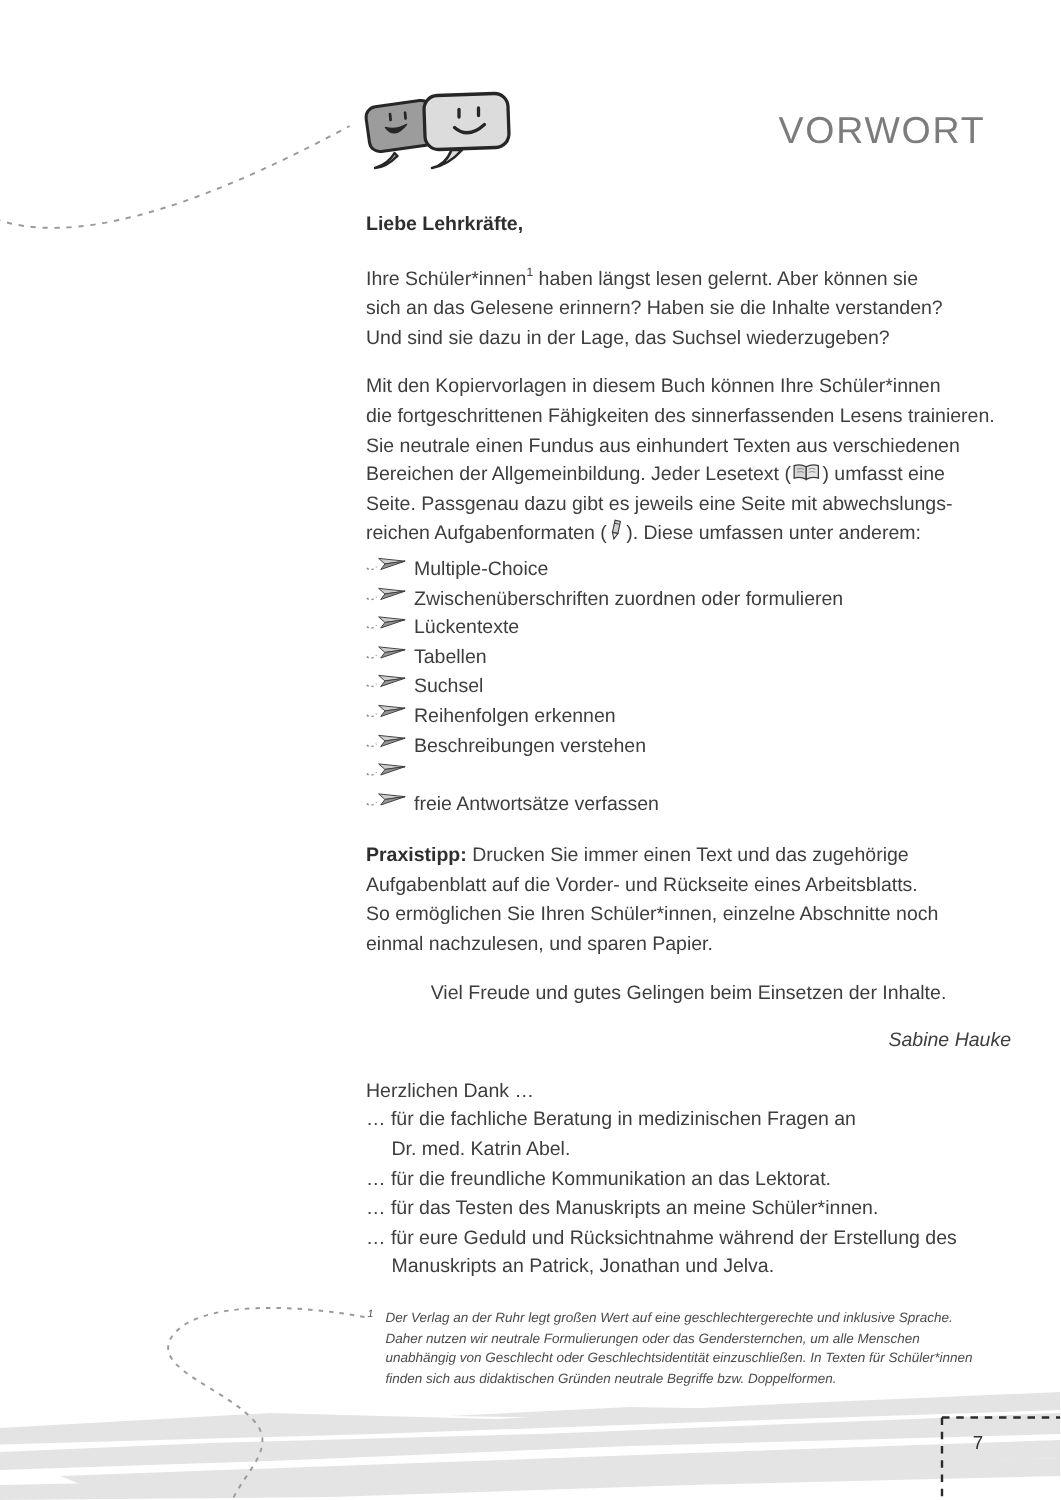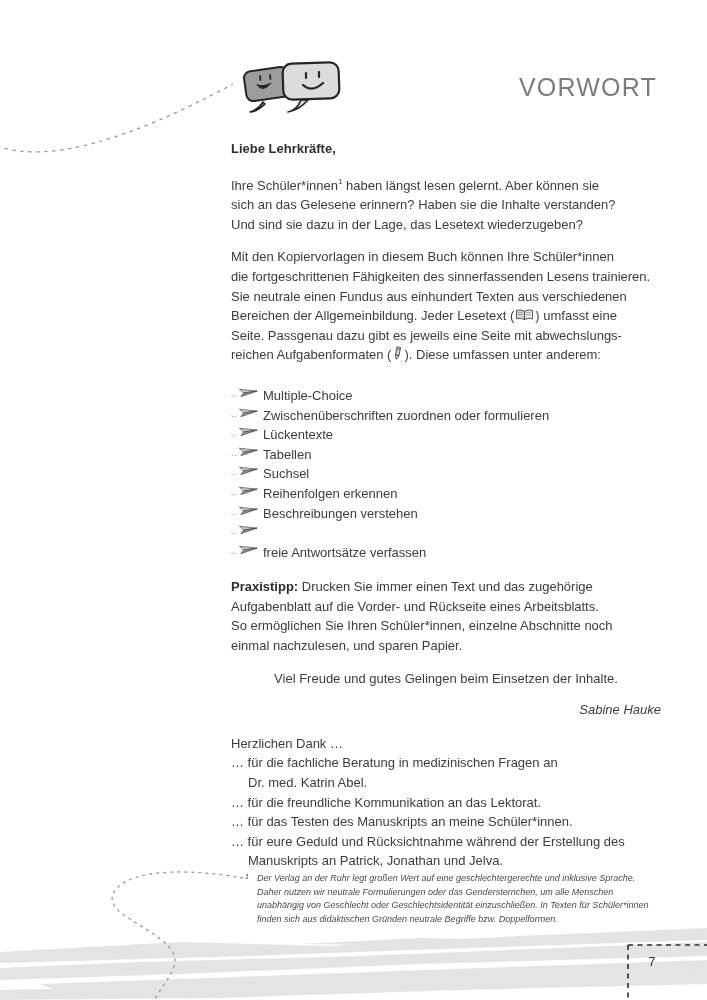--- a/index.html
+++ b/index.html
@@ -7,27 +7,27 @@
     position:relative; width:707px; height:1000px; background:#ffffff;
     overflow:hidden; font-family:"Liberation Sans", sans-serif; color:#3d3d3d;
   }
   .deco-svg{position:absolute; left:0; top:0; width:707px; height:1000px; pointer-events:none;}
   .logo{position:absolute; left:241px; top:60px; width:104px; height:58px;}
   .page-title{
     position:absolute; top:73px; right:50px;
     font-size:25px; letter-spacing:1.2px; color:#7c7c7c; font-weight:400;
   }
   .content{
-    position:absolute; left:231px; top:139px; width:430px;
+    position:absolute; left:244px; top:139px; width:430px;
     font-size:13px; line-height:19.6px; color:#3d3d3d;
   }
   .content .line{white-space:nowrap;}
   .greeting{font-weight:bold; color:#2e2e2e; margin-bottom:13px;}
   .para{margin-bottom:13px;}
-  .para.tight{margin-bottom:21px;}
+  .para.tight{margin-bottom:4px;}
   sup.fnref{font-size:8px; vertical-align:6px;}
   .inline-icon{display:inline-block; vertical-align:-2px; margin:0 1px;}
   ul.formats{list-style:none; margin:0 0 15px 0; padding:0;}
   ul.formats li{display:flex; align-items:flex-start; height:19.6px;}
   .plane{width:28px; height:13px; flex:0 0 28px; margin-right:4px;}
   .bold-label{font-weight:bold; color:#2e2e2e;}
   .author{font-style:italic; margin-bottom:14px;text-align:right;}
   .closing{margin-bottom:12px;text-align:center;}
   .thanks .indent1{padding-left:17px;}
   .footnote{
@@ -89,21 +89,21 @@
 
   <div class="page-title">VORWORT</div>
 
   <div class="content">
 
     <div class="greeting">Liebe Lehrkräfte,</div>
 
     <div class="para">
       <div class="line"><span>Ihre Schüler*innen</span><sup class="fnref">1</sup><span> haben längst lesen gelernt. Aber können sie</span></div>
       <div class="line">sich an das Gelesene erinnern? Haben sie die Inhalte verstanden?</div>
-      <div class="line">Und sind sie dazu in der Lage, das Lesetext wiederzugeben?</div>
+      <div class="line">Und sind sie dazu in der Lage, das Suchsel wiederzugeben?</div>
     </div>
 
     <div class="para tight">
       <div class="line">Mit den Kopiervorlagen in diesem Buch können Ihre Schüler*innen</div>
       <div class="line">die fortgeschrittenen Fähigkeiten des sinnerfassenden Lesens trainieren.</div>
       <div class="line">Sie neutrale einen Fundus aus einhundert Texten aus verschiedenen</div>
       <div class="line"><span>Bereichen der Allgemeinbildung. Jeder Lesetext (</span><svg class="inline-icon" width="19" height="14" viewBox="0 0 20 14">
             <path d="M10 3 Q6 0.8 1.5 2.2 L1.5 11 Q6 9.6 10 11.8 Z" fill="#d6d6d6" stroke="#3a3a3a" stroke-width="0.9"></path>
             <path d="M10 3 Q14 0.8 18.5 2.2 L18.5 11 Q14 9.6 10 11.8 Z" fill="#e6e6e6" stroke="#3a3a3a" stroke-width="0.9"></path>
             <path d="M3.5 4.6 Q6.5 3.6 8.3 4.7 M3.5 6.8 Q6.5 5.8 8.3 6.9 M11.7 4.7 Q13.5 3.6 16.5 4.6 M11.7 6.9 Q13.5 5.8 16.5 6.8" fill="none" stroke="#7a7a7a" stroke-width="0.6"></path>

